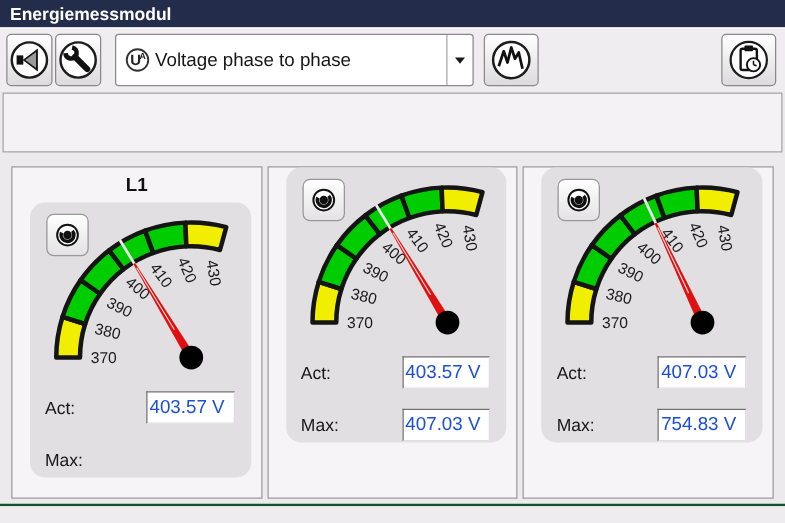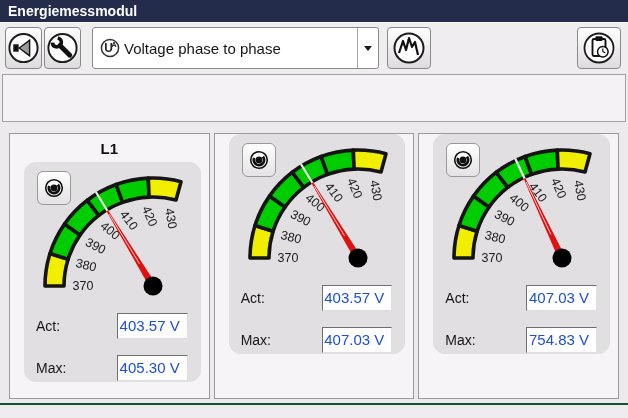--- a/index.html
+++ b/index.html
@@ -140,21 +140,20 @@
           <polygon points="124.0,122.3 82.6,49.2 84.1,48.3 129.8,118.8" fill="#df1010"></polygon>
           <line x1="115.5" y1="101.8" x2="85.4" y2="52.2" stroke="#ffffff" stroke-width="1" opacity="0.8"></line>
           <circle cx="129" cy="124" r="9.5" fill="#000"></circle>
         </svg>
       <div class="valrow row-act">
         <span class="vlabel">Act:</span>
         <span class="vbox">403.57 V</span>
       </div>
       <div class="valrow row-max">
         <span class="vlabel">Max:</span>
-        <span class="vbox">405.30 V</span>
       </div>
     </div>
   </section>
 
   <section class="panel">
     <div class="widget">
       <button class="bullseye-btn">
         <svg width="22" height="22" viewBox="0 0 22 22">
           <circle cx="11" cy="11" r="8.3" fill="#fff" stroke="#111" stroke-width="1.6"></circle>
           <circle cx="11" cy="11" r="5.1" fill="none" stroke="#111" stroke-width="2.8" stroke-dasharray="21 12" transform="rotate(-40 11 11)"></circle>

